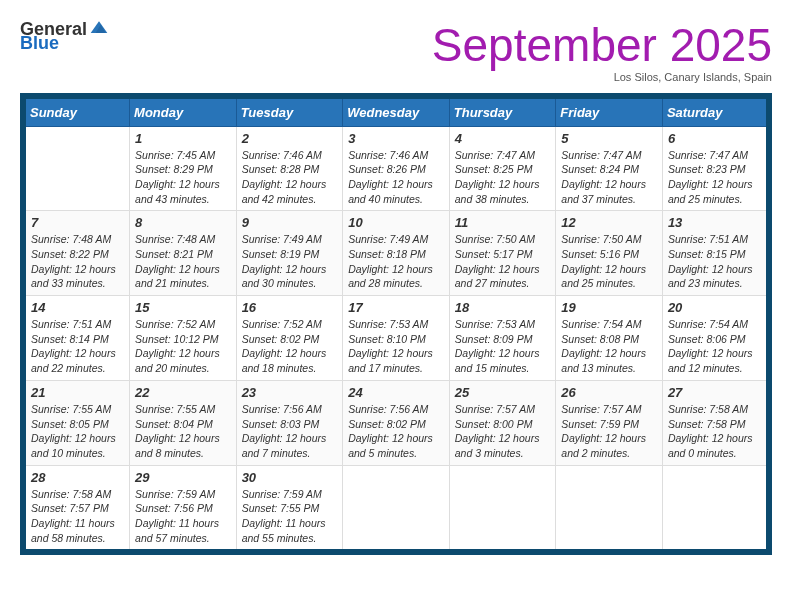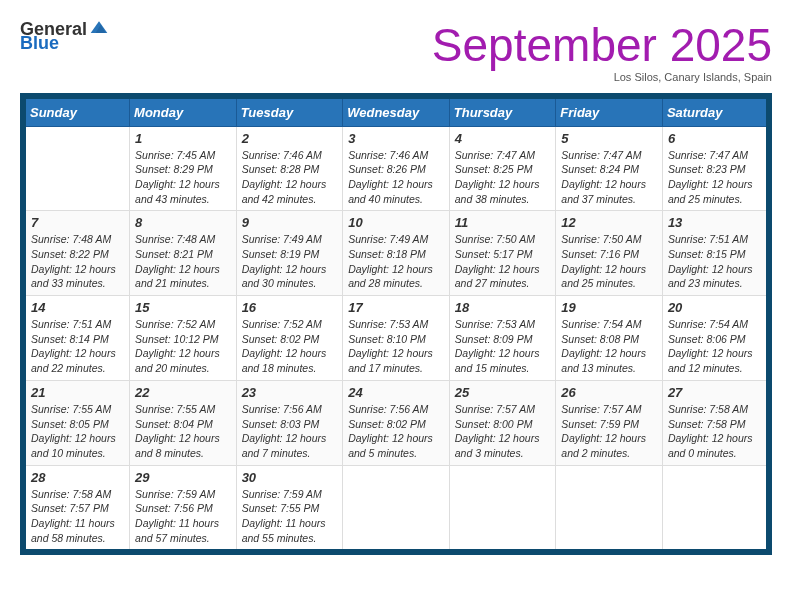--- a/index.html
+++ b/index.html
@@ -172,21 +172,21 @@
         <td>
           <span class="day-number">10</span>
           <div class="cell-info"><span>Sunrise: 7:49 AM</span><br><span>Sunset: 8:18 PM</span><br><span>Daylight: 12 hours</span><br><span>and 28 minutes.</span></div>
         </td>
         <td>
           <span class="day-number">11</span>
           <div class="cell-info"><span>Sunrise: 7:50 AM</span><br><span>Sunset: 5:17 PM</span><br><span>Daylight: 12 hours</span><br><span>and 27 minutes.</span></div>
         </td>
         <td>
           <span class="day-number">12</span>
-          <div class="cell-info"><span>Sunrise: 7:50 AM</span><br><span>Sunset: 7:16 PM</span><br><span>Daylight: 12 hours</span><br><span>and 25 minutes.</span></div>
+          <div class="cell-info"><span>Sunrise: 7:50 AM</span><br><span>Sunset: 5:16 PM</span><br><span>Daylight: 12 hours</span><br><span>and 25 minutes.</span></div>
         </td>
         <td>
           <span class="day-number">13</span>
           <div class="cell-info"><span>Sunrise: 7:51 AM</span><br><span>Sunset: 8:15 PM</span><br><span>Daylight: 12 hours</span><br><span>and 23 minutes.</span></div>
         </td>
       </tr>
       <tr>
         <td>
           <span class="day-number">14</span>
           <div class="cell-info"><span>Sunrise: 7:51 AM</span><br><span>Sunset: 8:14 PM</span><br><span>Daylight: 12 hours</span><br><span>and 22 minutes.</span></div>

